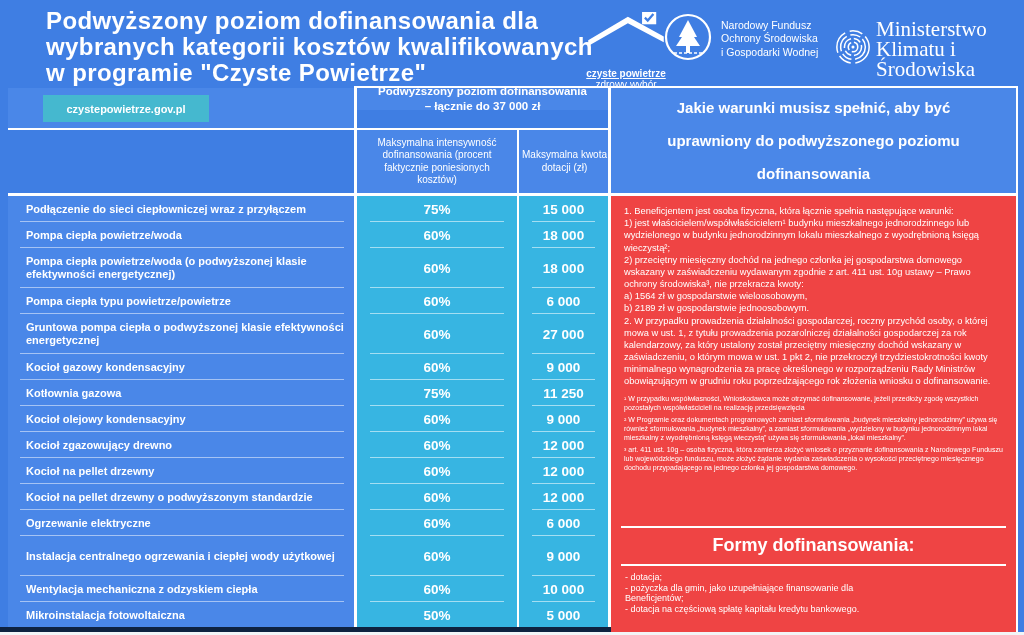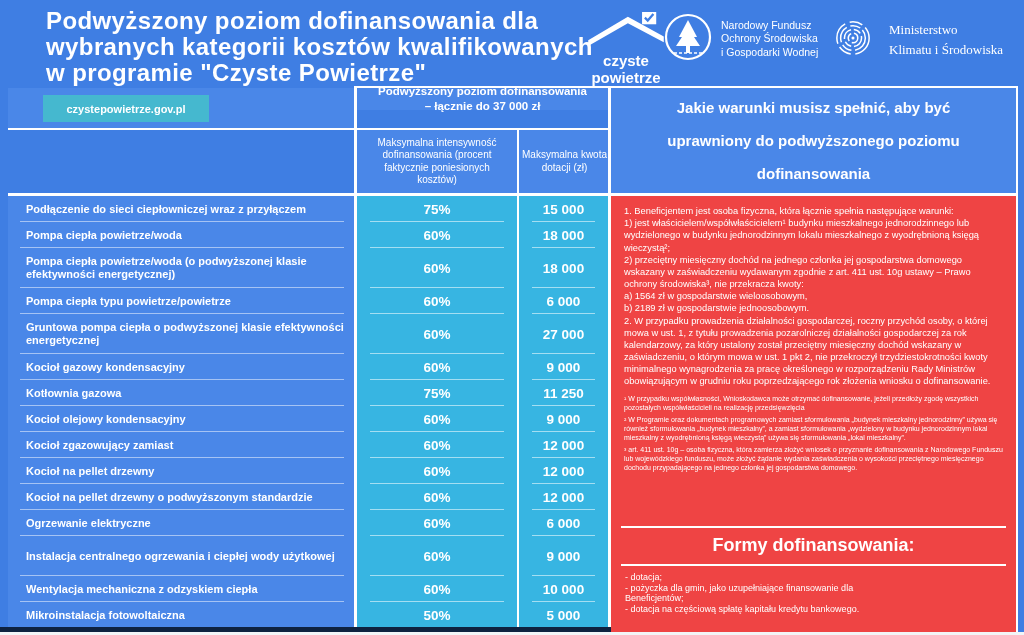--- a/index.html
+++ b/index.html
@@ -5,26 +5,26 @@
   html,body{margin:0;padding:0;background:#222;}
   .page{
     position:relative;width:1024px;height:635px;overflow:hidden;
     background:#3F7EE3;color:#fff;
     font-family:"Liberation Sans","DejaVu Sans",sans-serif;
   }
   
   .title{position:absolute;left:20px;top:8px;font-size:24px;font-weight:700;
          line-height:26px;letter-spacing:.4px;margin-left:26px;}
   .logo-cz{position:absolute;left:583px;top:12px;width:86px;text-align:center;}
-  .logo-cz .t1{font-size:15px;font-weight:700;margin-top:2px;}
+  .logo-cz .t1{font-size:10px;font-weight:700;margin-top:18px;text-decoration:underline;}
   .logo-cz .t2{font-size:10px;font-weight:400;}
   .logo-nf{position:absolute;left:664px;top:13px;display:flex;align-items:center;}
   .logo-nf .txt{margin-left:9px;font-size:10.5px;line-height:13.5px;font-weight:400;}
   .logo-min{position:absolute;left:834px;top:19px;display:flex;align-items:center;}
-  .logo-min .txt{margin-left:17px;font-size:13px;line-height:20px;
+  .logo-min .txt{margin-left:4px;font-size:21px;line-height:20px;
                  font-family:"Liberation Serif","DejaVu Serif",serif;}
   
   .wline{position:absolute;background:#fff;}
   
   .cellblue{background:#4A87E8;position:absolute;}
   .hdr-left1{left:8px;top:88px;width:346px;height:40px;}
   .badge{position:absolute;left:0;top:7px;width:166px;height:27px;background:#45B8CF;
          display:flex;align-items:center;justify-content:center;
          font-size:11px;font-weight:600;cursor:pointer;margin-left:35px;}
   .hdr-left2{left:8px;top:130px;width:346px;height:63px;display:flex;align-items:center;
@@ -174,21 +174,21 @@
       <div class="cell name">Kotłownia gazowa</div>
       <div class="cell gap"></div>
       <div class="cell pct">75%</div>
       <div class="cell sep"></div>
       <div class="cell amt">11 250</div>
       <div class="cell name">Kocioł olejowy kondensacyjny</div>
       <div class="cell gap"></div>
       <div class="cell pct">60%</div>
       <div class="cell sep"></div>
       <div class="cell amt">9 000</div>
-      <div class="cell name">Kocioł zgazowujący zamiast</div>
+      <div class="cell name">Kocioł zgazowujący drewno</div>
       <div class="cell gap"></div>
       <div class="cell pct">60%</div>
       <div class="cell sep"></div>
       <div class="cell amt">12 000</div>
       <div class="cell name">Kocioł na pellet drzewny</div>
       <div class="cell gap"></div>
       <div class="cell pct">60%</div>
       <div class="cell sep"></div>
       <div class="cell amt">12 000</div>
       <div class="cell name">Kocioł na pellet drzewny o podwyższonym standardzie</div>

